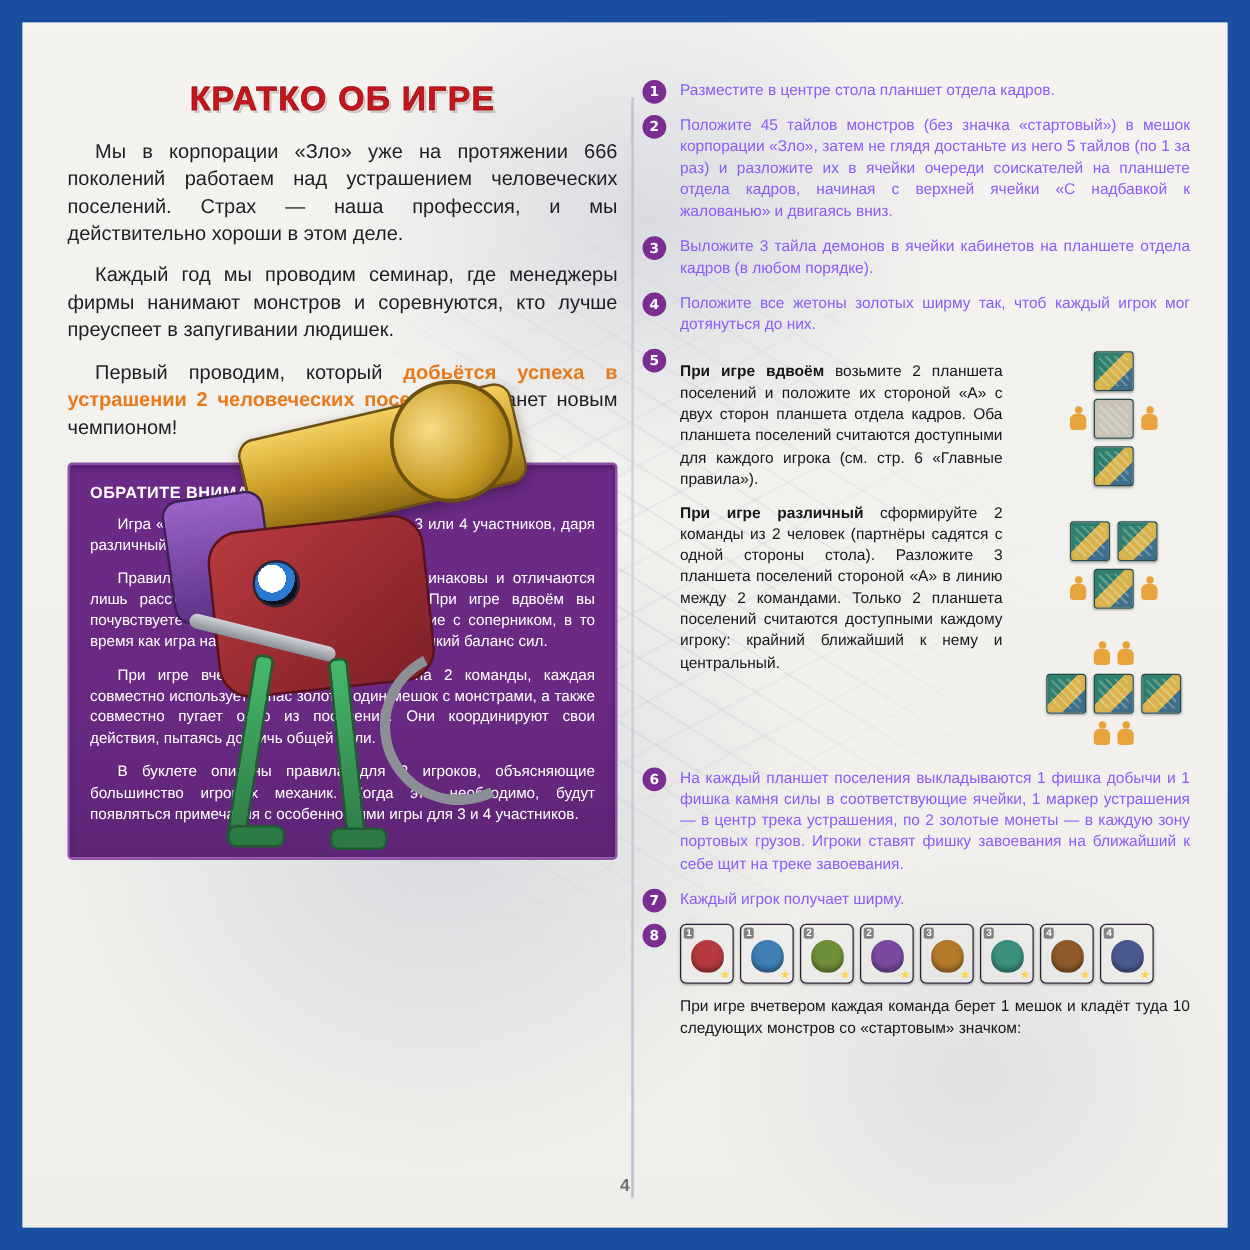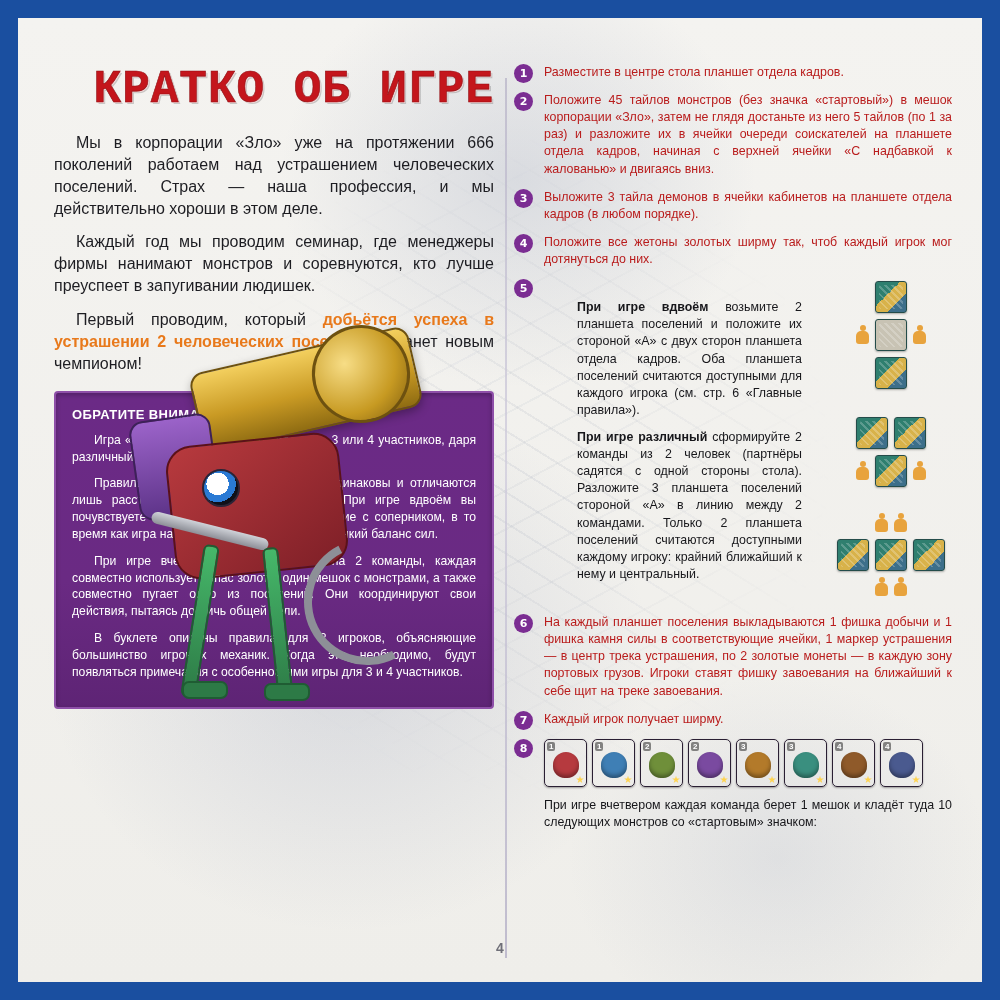--- a/index.html
+++ b/index.html
@@ -39,29 +39,29 @@
   .col-right{position:absolute;left:496px;top:46px;width:438px;}
 
   .divider{
     position:absolute;left:487px;top:60px;width:2px;height:880px;
     background:linear-gradient(#b8b4c8,#cfcbdc 45%,#b0abc4);
     opacity:.75;
   }
 
   h1.title{
     margin:0 0 16px 0;
-    text-align:right;
-    font-size:46px;
+    text-align:center;
+    font-size:27px;
     font-weight:bold;
     letter-spacing:1px;
     color:#c4161c;
     text-transform:uppercase;
     -webkit-text-stroke:0.6px #8e0f13;
     text-shadow:1px 1px 0 #f3d7d8, 2px 2px 0 rgba(0,0,0,.18);
-    font-family:Liberation Mono, monospace;
+    font-family:Liberation Sans, sans-serif;
   }
   .p{
     font-size:16px;
     line-height:1.38;
     color:#1d1d22;
     text-align:justify;
     margin:0 0 11px 0;
     text-indent:22px;
   }
   .hl-orange{color:#e8791b;font-weight:bold;}
@@ -90,26 +90,26 @@
   .step{position:relative;padding-left:30px;margin-bottom:11px;}
   .step .num{
     position:absolute;left:0;top:0px;
     width:19px;height:19px;border-radius:50%;
     background:#7b2d92;color:#fff;
     font-size:11px;font-weight:bold;
     display:flex;align-items:center;justify-content:center;
     font-family:"DejaVu Sans", sans-serif;
   }
   .step .txt{
-    font-size:12.4px;line-height:1.38;color:#b91c1c;text-align:justify;
+    font-size:12.4px;line-height:1.38;color:#8b5cf6;text-align:justify;
   }
   .step b{font-weight:bold;}
   .sub{margin:10px 0 10px 0;font-size:12.4px;line-height:1.38;text-align:justify;color:#17171b;}
 
-  .flow{display:flex;gap:28px;align-items:center;margin-left:33px;}
+  .flow{display:flex;gap:28px;align-items:flex-start;}
   .flow .txtcol{flex:1;}
   .figcol{width:122px;flex:none;padding-top:2px;}
 
   
   .board{
     width:30px;height:30px;border-radius:3px;
     background:
       linear-gradient(135deg,#2f7f6f 0 40%, #d8b24a 40% 70%, #3d6f8a 70% 100%);
     border:1px solid #244c4a;
     box-shadow:0 1px 2px rgba(0,0,0,.3);

